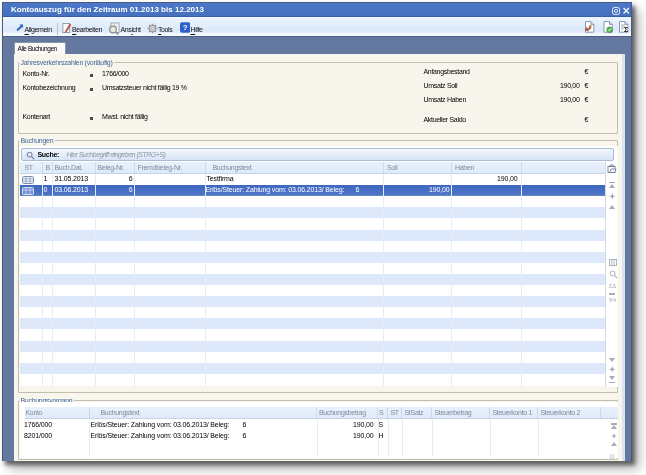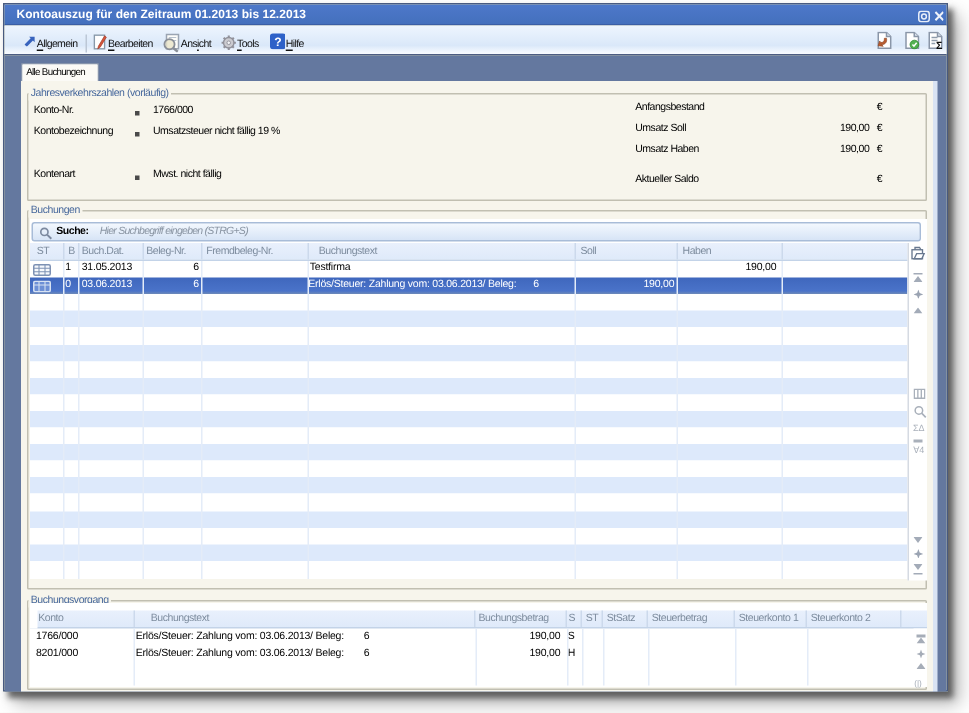--- a/index.html
+++ b/index.html
@@ -1,17 +1,17 @@
 <!DOCTYPE html>
 <html><head><meta charset="utf-8">
 <style>
 html,body{margin:0;padding:0;background:#fff;width:646px;height:475px;overflow:hidden}
 *{box-sizing:border-box;font-family:"Liberation Sans",sans-serif}
 u{text-decoration-thickness:.5px;text-underline-offset:1.5px}
-#win{position:absolute;left:2px;top:2px;width:630px;height:459px;background:#fef9c3;border:1px solid #485a80;box-shadow:3px 4px 4px rgba(80,80,80,.85),7px 8px 11px rgba(120,120,120,.55)}
+#win{position:absolute;left:2px;top:2px;width:630px;height:459px;background:#a21caf;border:1px solid #485a80;box-shadow:3px 4px 4px rgba(80,80,80,.85),7px 8px 11px rgba(120,120,120,.55)}
 #title{position:absolute;left:0;top:0;width:100%;height:14px;background:linear-gradient(#4d78ca,#4470bd);border-bottom:1px solid #3a5ea5;color:#fff;font-weight:bold;font-size:8px;line-height:14px;padding-left:8px;letter-spacing:.02px}
 #menu{position:absolute;left:0;top:14px;width:100%;height:20px;background:linear-gradient(#eef5fe,#dae8f9 70%,#f2f7fe 92%,#f8fbff);border-bottom:1px solid #4d5d82}
 .mi{position:absolute;top:7.5px;font-size:7px;letter-spacing:-.4px;color:#111;line-height:9px}
 .msep{position:absolute;top:6px;width:1px;height:12px;background:#bcc7d6}
 #body{position:absolute;left:0;top:34px;width:628px;height:424px;background:#64789f}
 #tab{position:absolute;left:10.5px;top:5px;width:52px;height:12px;background:#fbfaf6;border:1px solid #8593ab;border-bottom:none;border-radius:1px 1px 0 0;font-size:6.5px;letter-spacing:-.45px;line-height:12px;text-align:left;padding-left:3px;color:#000}
 #panel{position:absolute;left:10.5px;top:17px;width:608px;height:407px;background:#f7f5ec}
 .gb{position:absolute;border:1px solid #c1bfb1;border-radius:1px}
 .lbl{position:absolute;left:0;top:-4.5px;background:#f7f5ec;color:#47689c;font-size:7px;letter-spacing:-.3px;line-height:8px;padding:0 2px}
 .f9{font-size:7px;letter-spacing:-.32px;line-height:8px;position:absolute;color:#000;white-space:nowrap}

